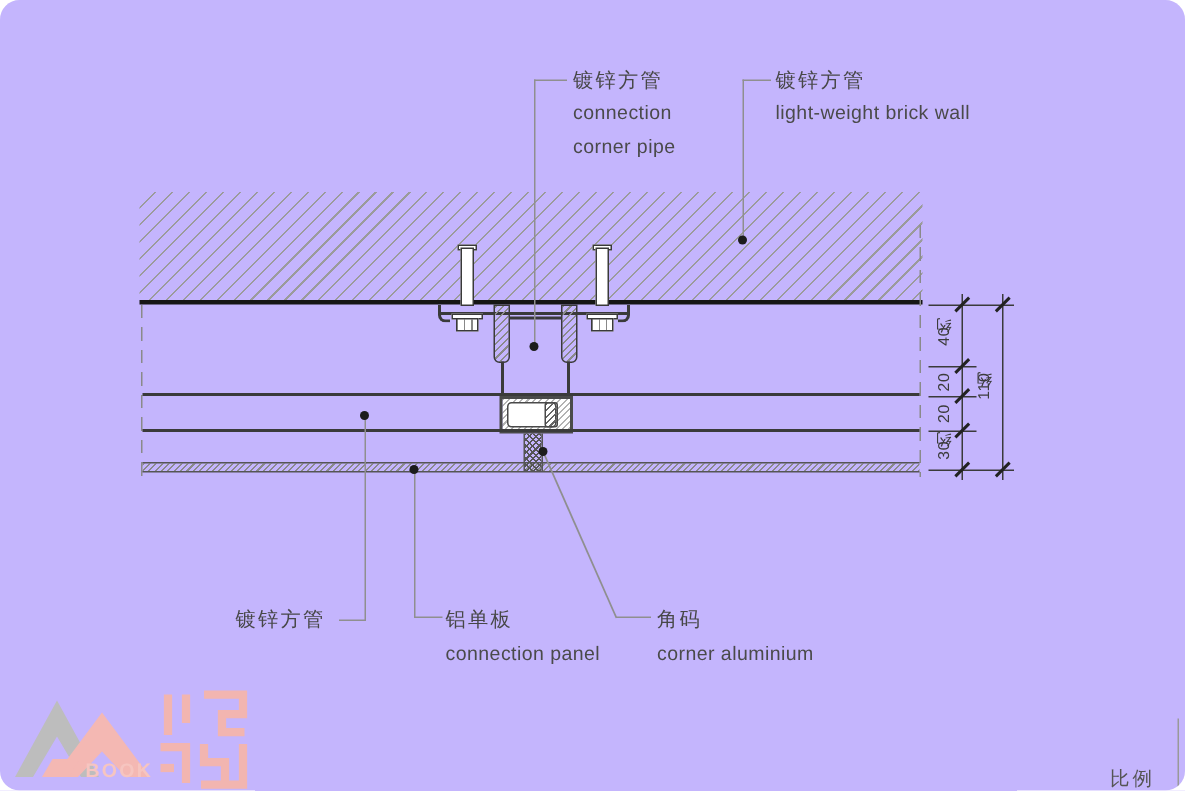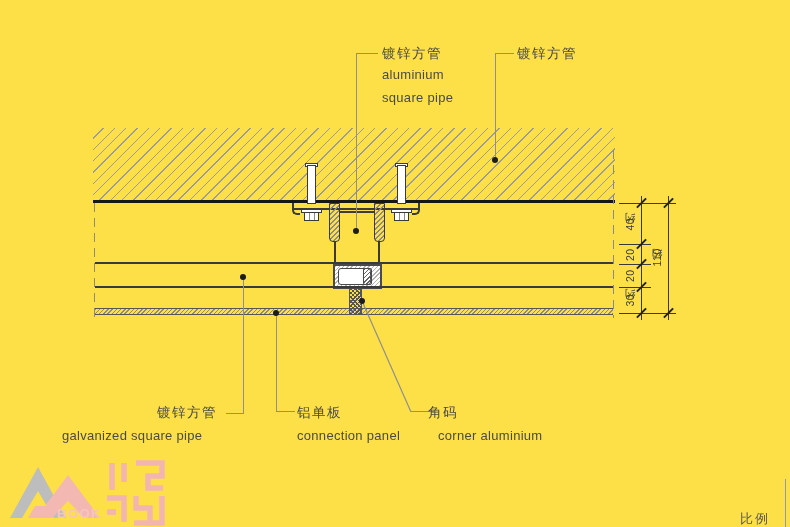--- a/index.html
+++ b/index.html
@@ -1,17 +1,17 @@
 <!DOCTYPE html>
 <html><head>
 <meta charset="utf-8">
 <style>
   html,body{margin:0;padding:0;background:#ffffff;}
   body{font-family:"Liberation Sans","DejaVu Sans",sans-serif;}
-  .canvas{position:relative;width:790px;height:527px;background:#fde047;overflow:hidden;}
+  .canvas{position:relative;width:790px;height:527px;background:#c4b5fd;overflow:hidden;border-radius:13px;}
   .abs{position:absolute;}
   .line{position:absolute;background:#3a3a3a;}
   .thick{position:absolute;background:#161616;}
   .leader{position:absolute;background:#8f8f8f;}
   .dash-v{position:absolute;width:1px;background:repeating-linear-gradient(180deg,#8a8a8a 0 9px,transparent 9px 15px);}
   .dot{position:absolute;width:6px;height:6px;border-radius:50%;background:#1c1c1c;}
   .hatch-wall{position:absolute;background:repeating-linear-gradient(135deg,transparent 0 7px,#9b9b9b 7px 8px);}
   .hatch-fine{background:repeating-linear-gradient(135deg,#8a8a8a 0 1px,transparent 1px 3.5px);}
   .zh{position:absolute;font-size:13.5px;letter-spacing:1.5px;color:#474747;white-space:nowrap;}
   .en{position:absolute;font-size:13px;letter-spacing:0.3px;color:#4a4a4a;white-space:nowrap;}
@@ -78,29 +78,29 @@
   </svg>
   <div class="leader" style="left:411px;top:411px;width:23px;height:1px;"></div>
 
   <div class="dot" style="left:353px;top:228px;"></div>
   <div class="dot" style="left:492px;top:157px;"></div>
   <div class="dot" style="left:240px;top:274px;"></div>
   <div class="dot" style="left:273px;top:310px;"></div>
   <div class="dot" style="left:359px;top:298px;"></div>
 
   <div class="zh" style="left:382px;top:45px;">镀锌方管</div>
-  <div class="en" style="left:382px;top:67px;">aluminium</div>
-  <div class="en" style="left:382px;top:90px;">square pipe</div>
+  <div class="en" style="left:382px;top:67px;">connection</div>
+  <div class="en" style="left:382px;top:90px;">corner pipe</div>
   <div class="zh" style="left:517px;top:45px;">镀锌方管</div>
+  <div class="en" style="left:517px;top:67px;">light-weight brick wall</div>
 
   <div class="zh" style="left:157px;top:404px;">镀锌方管</div>
-  <div class="en" style="left:62px;top:428px;">galvanized square pipe</div>
   <div class="zh" style="left:297px;top:404px;">铝单板</div>
   <div class="en" style="left:297px;top:428px;">connection panel</div>
-  <div class="zh" style="left:428px;top:404px;">角码</div>
+  <div class="zh" style="left:438px;top:404px;">角码</div>
   <div class="en" style="left:438px;top:428px;">corner aluminium</div>
 
   <div class="ext" style="left:619px;top:203px;width:57px;"></div>
   <div class="ext" style="left:619px;top:244px;width:32px;"></div>
   <div class="ext" style="left:619px;top:264px;width:32px;"></div>
   <div class="ext" style="left:619px;top:287px;width:32px;"></div>
   <div class="ext" style="left:619px;top:313px;width:57px;"></div>
 
   <div class="line" style="left:641px;top:196px;width:1px;height:124px;"></div>
   <div class="line" style="left:668px;top:196px;width:1px;height:124px;"></div>

